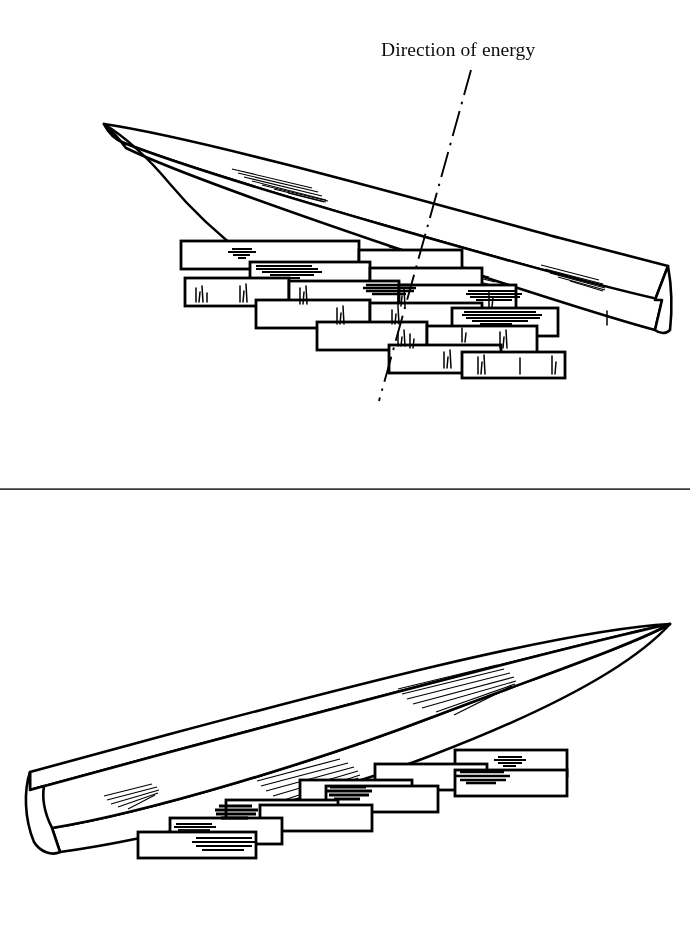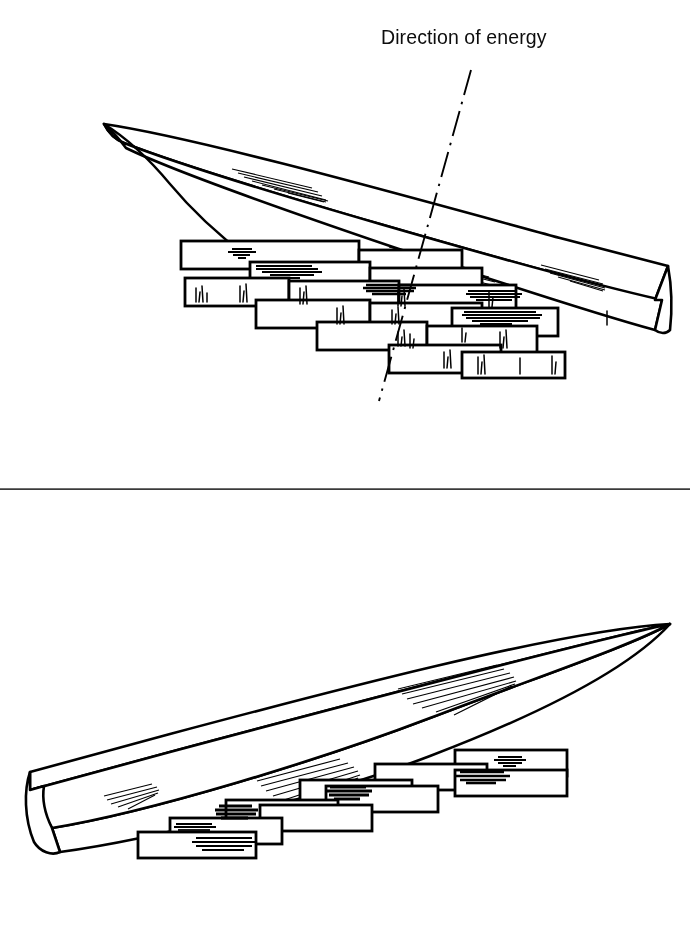--- a/index.html
+++ b/index.html
@@ -39,21 +39,21 @@
 
   .caption {
     position: absolute;
     font-family: "Liberation Sans", sans-serif;
     font-size: 19.5px;
     line-height: 1;
     color: #0d0d0d;
     white-space: nowrap;
     letter-spacing: 0.1px;
   }
-  #caption-direction { left: 381px; top: 28px; }
+  #caption-direction { left: 381px; top: 40px; font-family: Liberation Serif, serif; }
 
   #panel-divider {
     position: absolute;
     left: 0;
     top: 488px;
     width: 690px;
     height: 2px;
     background: #3a3a3a;
   }
   #panel-divider .divider-hi {

